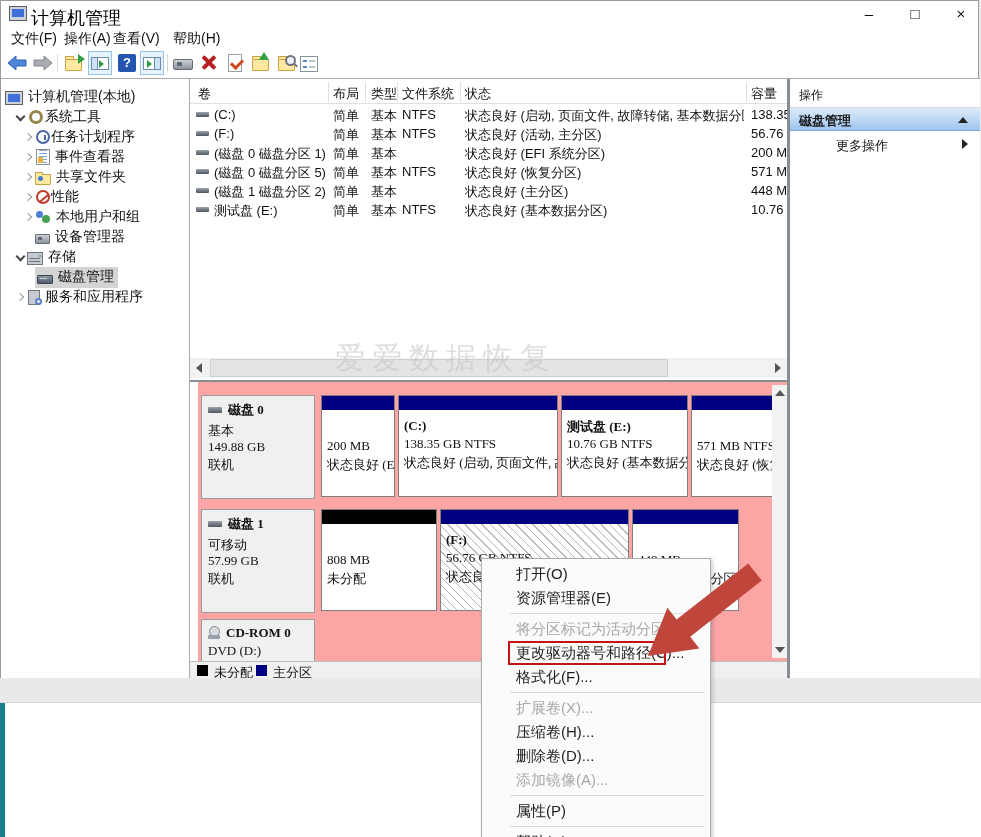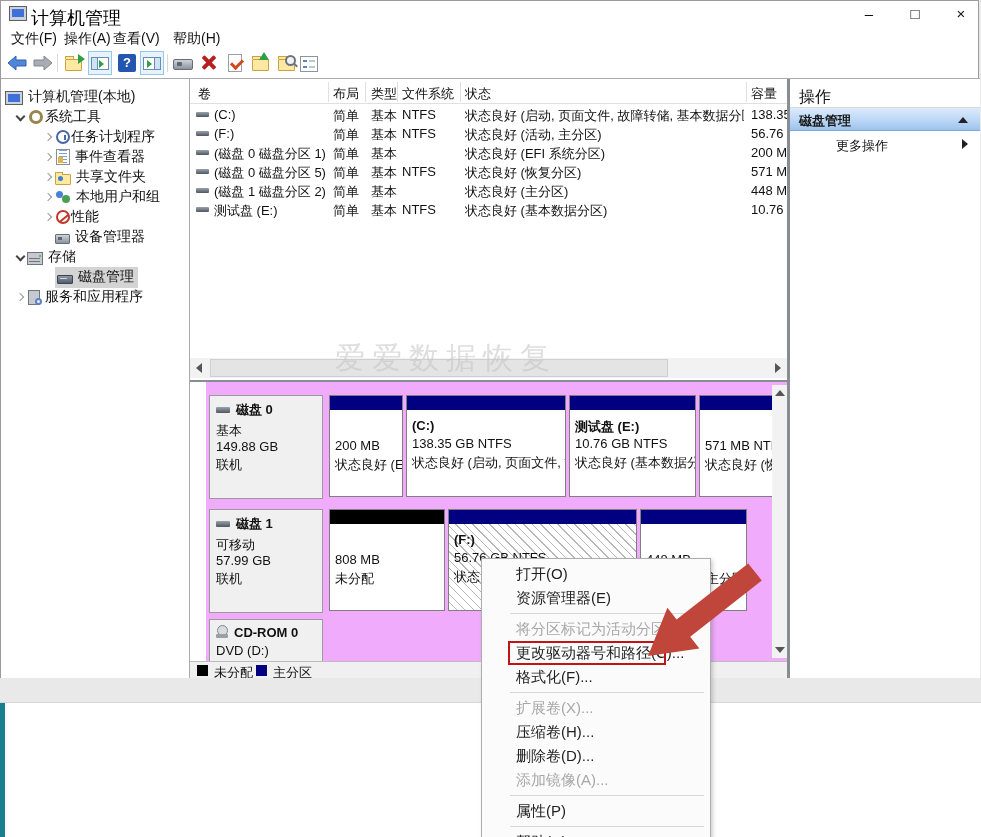--- a/index.html
+++ b/index.html
@@ -49,21 +49,21 @@
 
   
   #toolbar-line{position:absolute;left:0;top:77px;width:979px;height:1px;background:#a8acb0;}
   #vdiv-left{position:absolute;left:188px;top:78px;width:1px;height:599px;background:#a8acb0;}
   #vdiv-right{position:absolute;left:786px;top:78px;width:3px;height:599px;background:#888d93;}
 
   
   #tree{position:absolute;left:0;top:78px;width:188px;height:599px;background:#fff;overflow:hidden;}
   .trow{position:relative;height:20px;display:flex;align-items:center;font-size:14px;color:#111;white-space:nowrap;}
   #tree-list{position:absolute;left:0;top:8px;width:100%;}
-  .ind0{padding-left:4px;} .ind1{padding-left:12px;} .ind2{padding-left:40px;}
+  .ind0{padding-left:4px;} .ind1{padding-left:12px;} .ind2{padding-left:20px;}
   .exp{width:14px;height:14px;position:relative;flex:none;}
   .exp.closed::after{content:"";position:absolute;left:4px;top:4px;width:5px;height:5px;border-top:1px solid #9a9a9a;border-right:1px solid #9a9a9a;transform:rotate(45deg);}
   .exp.open::after{content:"";position:absolute;left:4px;top:3px;width:5px;height:5px;border-right:2px solid #444;border-bottom:2px solid #444;transform:rotate(45deg);}
   .ti{width:16px;height:16px;position:relative;flex:none;margin-right:5px;}
   .tlabel{flex:none;}
   .selwrap{background:#d4d4d4;padding:1px 4px 2px 2px;display:flex;align-items:center;}
   
   .ic-computer{background:#cdd2d8;border:1px solid #5a5f66;height:12px;margin-top:2px;}
   .ic-computer::after{content:"";position:absolute;left:2px;top:2px;right:2px;bottom:2px;background:#3f6fd8;}
   .ic-tools{border:3px solid #98864f;border-radius:50%;width:8px;height:8px;margin:2px;box-sizing:content-box;}
@@ -101,21 +101,21 @@
   .c0{left:24px;} .c1{left:143px;} .c2{left:181px;} .c3{left:212px;} .c4{left:275px;width:279px;overflow:hidden;} .c5{left:561px;width:36px;overflow:hidden;}
   .rowdisk{position:absolute;left:6px;top:7px;width:13px;height:5px;background:linear-gradient(#9aa2ac,#4f5660);border-radius:1px;}
   
   #hscroll{position:absolute;left:0;top:279px;width:100%;height:20px;background:#f2f2f2;}
   #hthumb{position:absolute;left:20px;top:1px;width:458px;height:18px;background:#e4e4e4;border:1px solid #cfcfcf;box-sizing:border-box;}
   .arr{position:absolute;width:0;height:0;}
   .arr.left{left:6px;top:5px;border-right:6px solid #555;border-top:5px solid transparent;border-bottom:5px solid transparent;}
   .arr.right{right:6px;top:5px;border-left:6px solid #555;border-top:5px solid transparent;border-bottom:5px solid transparent;}
   #split-line{position:absolute;left:0;top:301px;width:100%;height:2px;background:#888d93;}
   
-  #graph{position:absolute;left:16px;top:303px;width:100%;height:279px;background:#f0abfc;}
+  #graph{position:absolute;left:8px;top:303px;width:100%;height:279px;background:#fca5a5;font-family:Liberation Serif, serif;}
   .disklabel{position:absolute;left:3px;width:114px;background:#f0f0f0;border:1px solid #9b9b9b;box-sizing:border-box;font-size:13px;color:#111;}
   .dl-title{position:absolute;left:6px;top:5px;font-weight:bold;display:flex;align-items:center;}
   .dl-ico{width:14px;height:6px;background:linear-gradient(#9aa2ac,#4f5660);border-radius:1px;margin-right:6px;}
   .dl-l1{position:absolute;left:6px;top:26px;} .dl-l2{position:absolute;left:6px;top:43px;} .dl-l3{position:absolute;left:6px;top:60px;}
   .part{position:absolute;background:#fff;border:1px solid #7f7f7f;box-sizing:border-box;overflow:hidden;font-size:13px;color:#111;}
   .pbar{position:absolute;left:0;top:0;right:0;height:14px;}
   .pl1{position:absolute;left:5px;top:22px;font-weight:bold;white-space:nowrap;}
   .pl2{position:absolute;left:5px;top:40px;white-space:nowrap;}
   .pl3{position:absolute;left:5px;top:58px;white-space:nowrap;}
   .part.twoline .pl2{top:42px;} .part.twoline .pl3{top:60px;}
@@ -127,21 +127,21 @@
   #vscroll{position:absolute;left:582px;top:306px;width:15px;height:273px;background:#f2f2f2;}
   .arr.up{left:3px;top:5px;border-bottom:6px solid #555;border-left:5px solid transparent;border-right:5px solid transparent;}
   .arr.down{left:3px;bottom:5px;border-top:6px solid #555;border-left:5px solid transparent;border-right:5px solid transparent;}
   
   #legend{position:absolute;left:0;top:582px;width:100%;height:17px;background:#f0f0f0;border-top:1px solid #bdbdbd;font-size:13px;color:#111;}
   .lgsq{position:absolute;top:3px;width:11px;height:11px;}
   .lgtxt{position:absolute;top:2px;}
 
   
   #actions{position:absolute;left:789px;top:78px;width:190px;height:599px;background:#fff;}
-  #actions-header{position:absolute;left:9px;top:8px;font-size:16px;color:#111;}
+  #actions-header{position:absolute;left:9px;top:8px;font-size:12px;color:#111;}
   #actions-hline{position:absolute;left:0;top:28px;width:100%;height:1px;background:#d8d8d8;}
   #actions-bar{position:absolute;left:0;top:29px;width:100%;height:23px;background:linear-gradient(180deg,#dcebfc 0%,#bcd7f5 55%,#9cc3ee 100%);border-bottom:1px solid #7da7d9;box-sizing:border-box;}
   #actions-bar-label{position:absolute;left:9px;top:4px;font-size:13px;font-weight:bold;color:#1a1a1a;}
   .tri-up{position:absolute;right:12px;top:9px;width:0;height:0;border-bottom:6px solid #222;border-left:5px solid transparent;border-right:5px solid transparent;}
   #more-actions{position:absolute;left:0;top:54px;width:100%;height:22px;}
   #more-actions-label{position:absolute;left:46px;top:4px;font-size:13px;color:#111;}
   .tri-right{position:absolute;right:12px;top:6px;width:0;height:0;border-left:6px solid #222;border-top:5px solid transparent;border-bottom:5px solid transparent;}
 
   
   #below{position:absolute;left:0;top:678px;width:981px;height:159px;background:#e9e9e9;}
@@ -264,27 +264,27 @@
           <span class="ti ic-event"></span>
           <span class="tlabel">事件查看器</span>
         </div>
         <div class="trow ind2">
           <span class="exp closed"></span>
           <span class="ti ic-folder-sh"></span>
           <span class="tlabel">共享文件夹</span>
         </div>
         <div class="trow ind2">
           <span class="exp closed"></span>
+          <span class="ti ic-perf"></span>
+          <span class="tlabel">性能</span>
+        </div>
+        <div class="trow ind2">
+          <span class="exp closed"></span>
           <span class="ti ic-users"></span>
           <span class="tlabel">本地用户和组</span>
-        </div>
-        <div class="trow ind2">
-          <span class="exp closed"></span>
-          <span class="ti ic-perf"></span>
-          <span class="tlabel">性能</span>
         </div>
         <div class="trow ind2">
           <span class="exp"></span>
           <span class="ti ic-device"></span>
           <span class="tlabel">设备管理器</span>
         </div>
         <div class="trow ind1">
           <span class="exp open"></span>
           <span class="ti ic-storage"></span>
           <span class="tlabel">存储</span>

